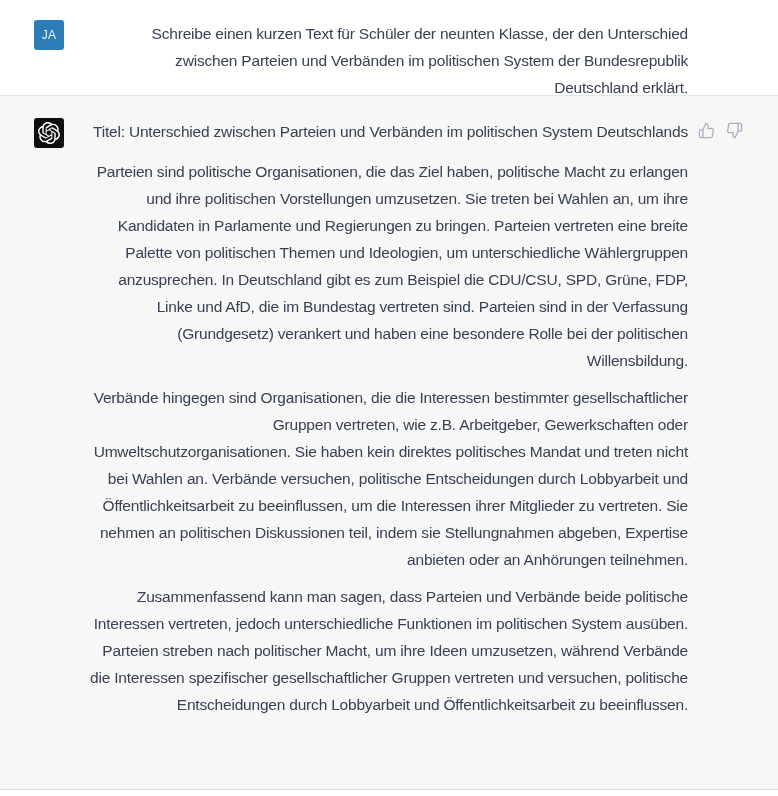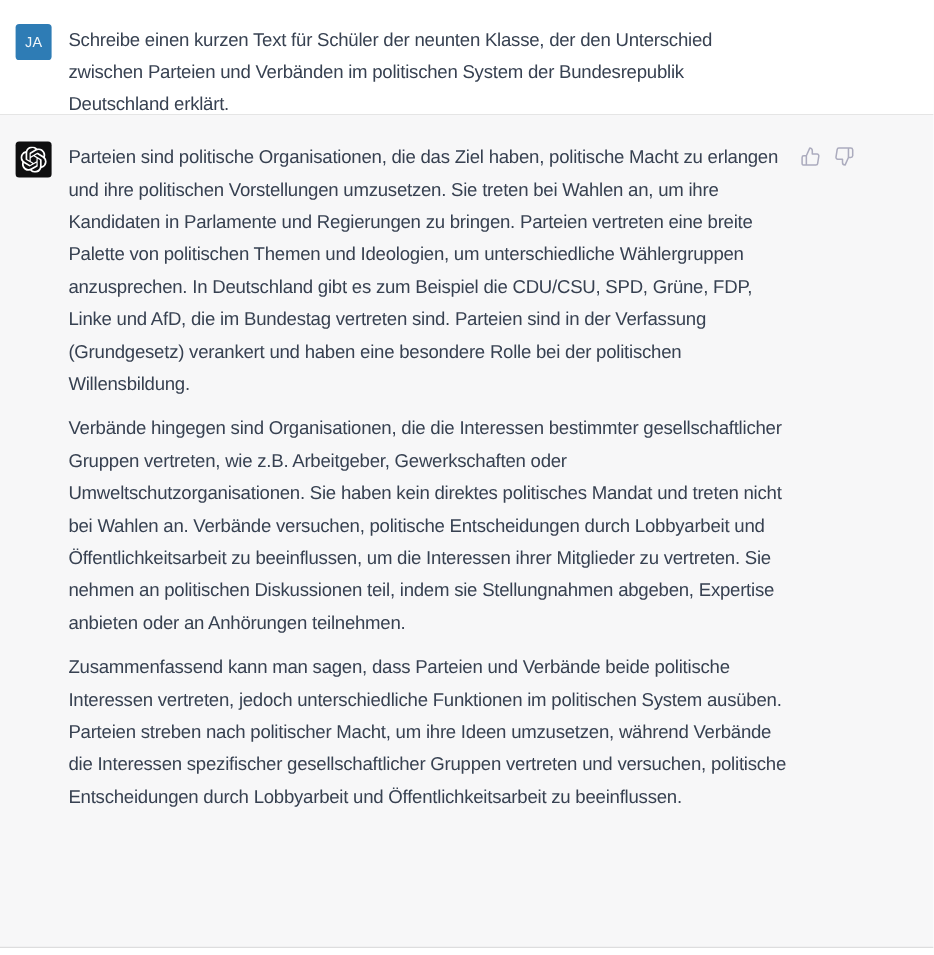--- a/index.html
+++ b/index.html
@@ -22,21 +22,21 @@
   }
   .message.assistant {
     background: #f7f7f8;
     height: 694px;
     border-bottom: 1px solid rgba(0,0,0,0.10);
     overflow: hidden;
   }
   .msg-inner {
     display: flex;
     align-items: flex-start;
-    padding: 20px 16px 0 13px;
+    padding: 20px 16px 0 34px;
   }
   .message.assistant .msg-inner { padding-top: 22px; }
 
   .avatar {
     flex: 0 0 30px;
     width: 30px;
     height: 30px;
     border-radius: 3px;
     display: flex;
     align-items: center;
@@ -48,25 +48,26 @@
     font-size: 12px;
     letter-spacing: 0.2px;
   }
   .avatar.bot-avatar {
     background: #0f0f10;
   }
   .avatar.bot-avatar svg { width: 22px; height: 22px; }
 
   .msg-content {
     width: 600px;
-    margin-left: 14px;
+    margin-left: 24px;
     color: #374151;
     font-size: 15.5px;
     letter-spacing: -0.2px;
     line-height: 27px;
+    text-align: right;
   }
   .msg-content p { margin: 0 0 10px 0; }
   .msg-content p:last-child { margin-bottom: 0; }
   .msg-content .title-line { margin-bottom: 13px; }
 
   .actions {
     display: flex;
     gap: 11px;
     margin-left: 10px;
     margin-top: 4px;
@@ -105,20 +106,21 @@
   <section class="message assistant">
     <div class="msg-inner">
       <div class="avatar bot-avatar">
         <span style="line-height:0">
           <svg viewBox="0 0 24 24" fill="#ffffff" xmlns="http://www.w3.org/2000/svg" aria-hidden="true">
             <path d="M22.2819 9.8211a5.9847 5.9847 0 0 0-.5157-4.9108 6.0462 6.0462 0 0 0-6.5098-2.9A6.0651 6.0651 0 0 0 4.9807 4.1818a5.9847 5.9847 0 0 0-3.9977 2.9 6.0462 6.0462 0 0 0 .7427 7.0966 5.98 5.98 0 0 0 .511 4.9107 6.051 6.051 0 0 0 6.5146 2.9001A5.9847 5.9847 0 0 0 13.2599 24a6.0557 6.0557 0 0 0 5.7718-4.2058 5.9894 5.9894 0 0 0 3.9977-2.9001 6.0557 6.0557 0 0 0-.7475-7.073zm-9.022 12.6081a4.4755 4.4755 0 0 1-2.8764-1.0408l.1419-.0804 4.7783-2.7582a.7948.7948 0 0 0 .3927-.6813v-6.7369l2.02 1.1686a.071.071 0 0 1 .038.0615v5.5826a4.504 4.504 0 0 1-4.4945 4.4849zm-9.6607-4.1254a4.4708 4.4708 0 0 1-.5346-3.0137l.142.0852 4.783 2.7582a.7712.7712 0 0 0 .7806 0l5.8428-3.3685v2.3324a.0804.0804 0 0 1-.0332.0615L9.74 19.9502a4.4992 4.4992 0 0 1-6.1408-1.6464zM2.3408 7.8956a4.485 4.485 0 0 1 2.3655-1.9728V11.6a.7664.7664 0 0 0 .3879.6765l5.8144 3.3543-2.0201 1.1685a.0757.0757 0 0 1-.071 0l-4.8303-2.7865A4.504 4.504 0 0 1 2.3408 7.8956zm16.5963 3.8558L13.1038 8.364 15.1192 7.2a.0757.0757 0 0 1 .071 0l4.8303 2.7913a4.4944 4.4944 0 0 1-.6765 8.1042v-5.6772a.79.79 0 0 0-.407-.667zm2.0107-3.0231l-.142-.0852-4.7735-2.7818a.7759.7759 0 0 0-.7854 0L9.409 9.2297V6.8974a.0662.0662 0 0 1 .0284-.0615l4.8303-2.7866a4.4992 4.4992 0 0 1 6.6802 4.66zM8.3065 12.863l-2.02-1.1638a.0804.0804 0 0 1-.038-.0567V6.0742a4.4992 4.4992 0 0 1 7.3757-3.4537l-.142.0805L8.704 5.459a.7948.7948 0 0 0-.3927.6813zm1.0976-2.3654l2.602-1.4998 2.6069 1.4998v2.9994l-2.5974 1.4997-2.6067-1.4997z"></path>
           </svg>
         </span>
       </div>
       <div class="msg-content">
+        <p class="title-line">Titel: Unterschied zwischen Parteien und Verbänden im politischen System Deutschlands</p>
         <p>Parteien sind politische Organisationen, die das Ziel haben, politische Macht zu erlangen und ihre politischen Vorstellungen umzusetzen. Sie treten bei Wahlen an, um ihre Kandidaten in Parlamente und Regierungen zu bringen. Parteien vertreten eine breite Palette von politischen Themen und Ideologien, um unterschiedliche Wählergruppen anzusprechen. In Deutschland gibt es zum Beispiel die CDU/CSU, SPD, Grüne, FDP, Linke und AfD, die im Bundestag vertreten sind. Parteien sind in der Verfassung (Grundgesetz) verankert und haben eine besondere Rolle bei der politischen Willensbildung.</p>
         <p>Verbände hingegen sind Organisationen, die die Interessen bestimmter gesellschaftlicher Gruppen vertreten, wie z.B. Arbeitgeber, Gewerkschaften oder Umweltschutzorganisationen. Sie haben kein direktes politisches Mandat und treten nicht bei Wahlen an. Verbände versuchen, politische Entscheidungen durch Lobbyarbeit und Öffentlichkeitsarbeit zu beeinflussen, um die Interessen ihrer Mitglieder zu vertreten. Sie nehmen an politischen Diskussionen teil, indem sie Stellungnahmen abgeben, Expertise anbieten oder an Anhörungen teilnehmen.</p>
         <p>Zusammenfassend kann man sagen, dass Parteien und Verbände beide politische Interessen vertreten, jedoch unterschiedliche Funktionen im politischen System ausüben. Parteien streben nach politischer Macht, um ihre Ideen umzusetzen, während Verbände die Interessen spezifischer gesellschaftlicher Gruppen vertreten und versuchen, politische Entscheidungen durch Lobbyarbeit und Öffentlichkeitsarbeit zu beeinflussen.</p>
       </div>
       <div class="actions">
         <button class="action-btn">
           <span>
             <svg viewBox="0 0 24 24" fill="none" stroke="currentColor" stroke-width="1.8" stroke-linecap="round" stroke-linejoin="round" aria-hidden="true">
               <path d="M14 9V5a3 3 0 0 0-3-3l-4 9v11h11.28a2 2 0 0 0 2-1.7l1.38-9a2 2 0 0 0-2-2.3zM7 22H4a2 2 0 0 1-2-2v-7a2 2 0 0 1 2-2h3"></path>
             </svg>

